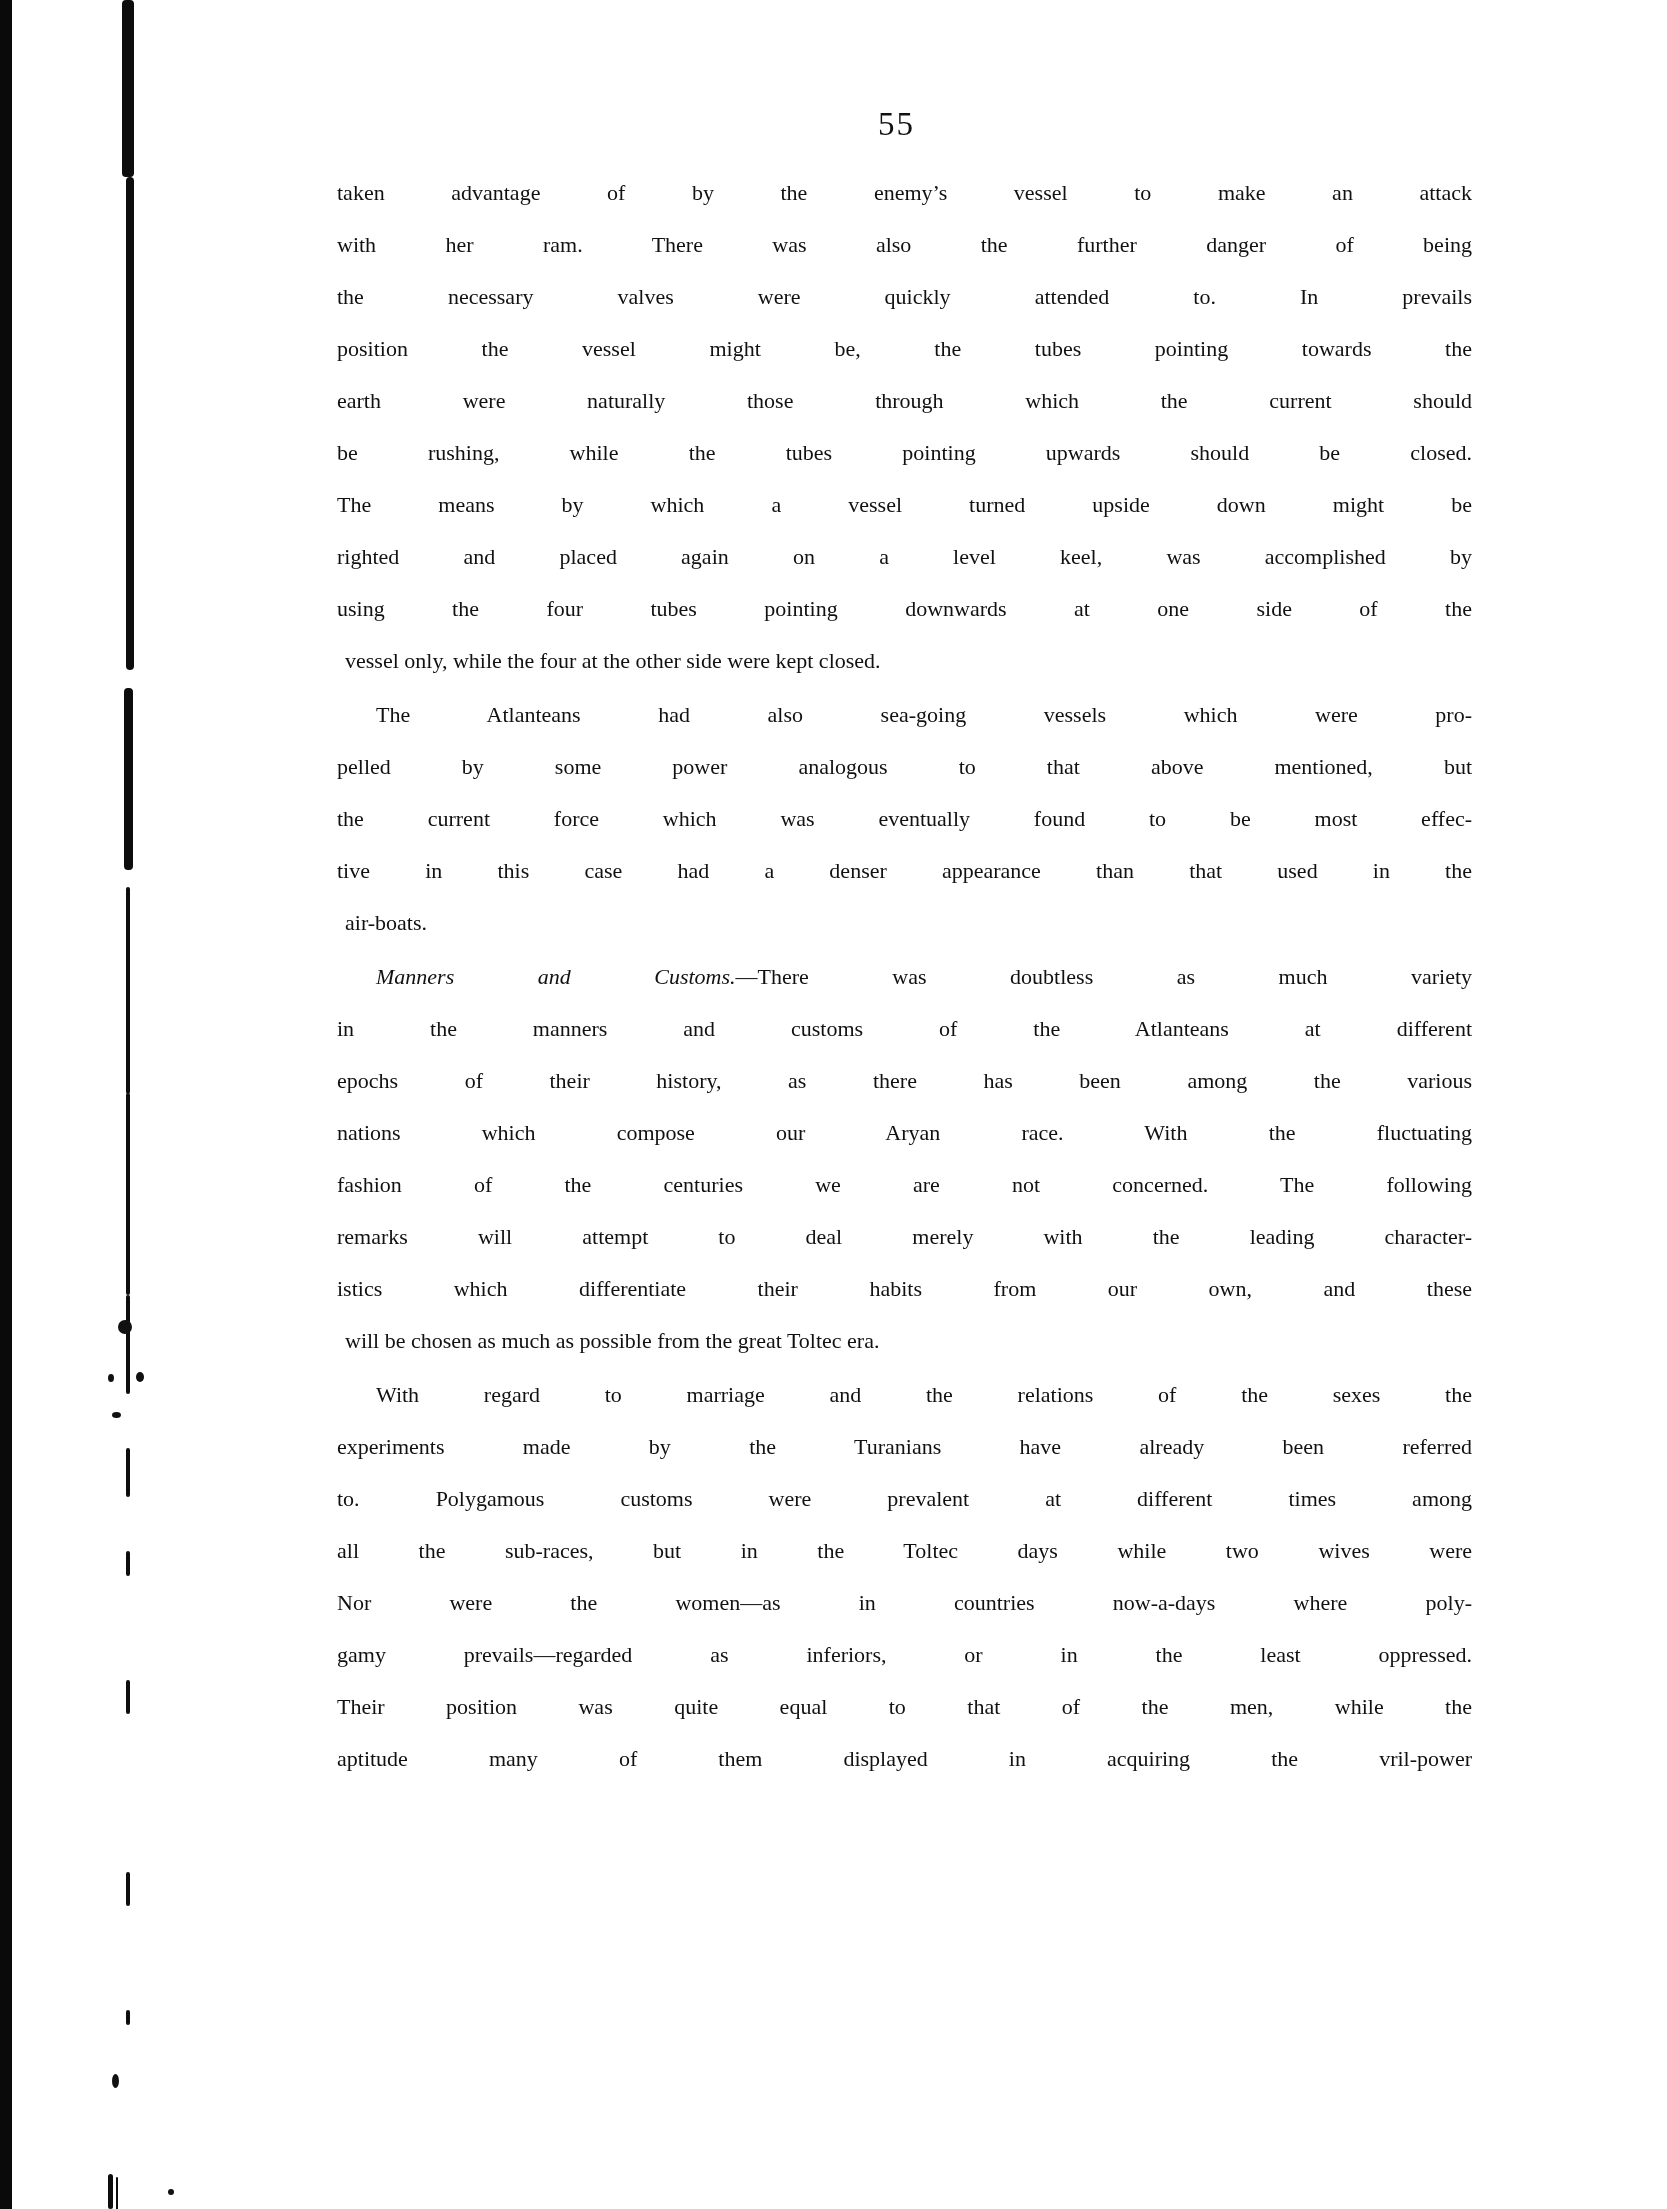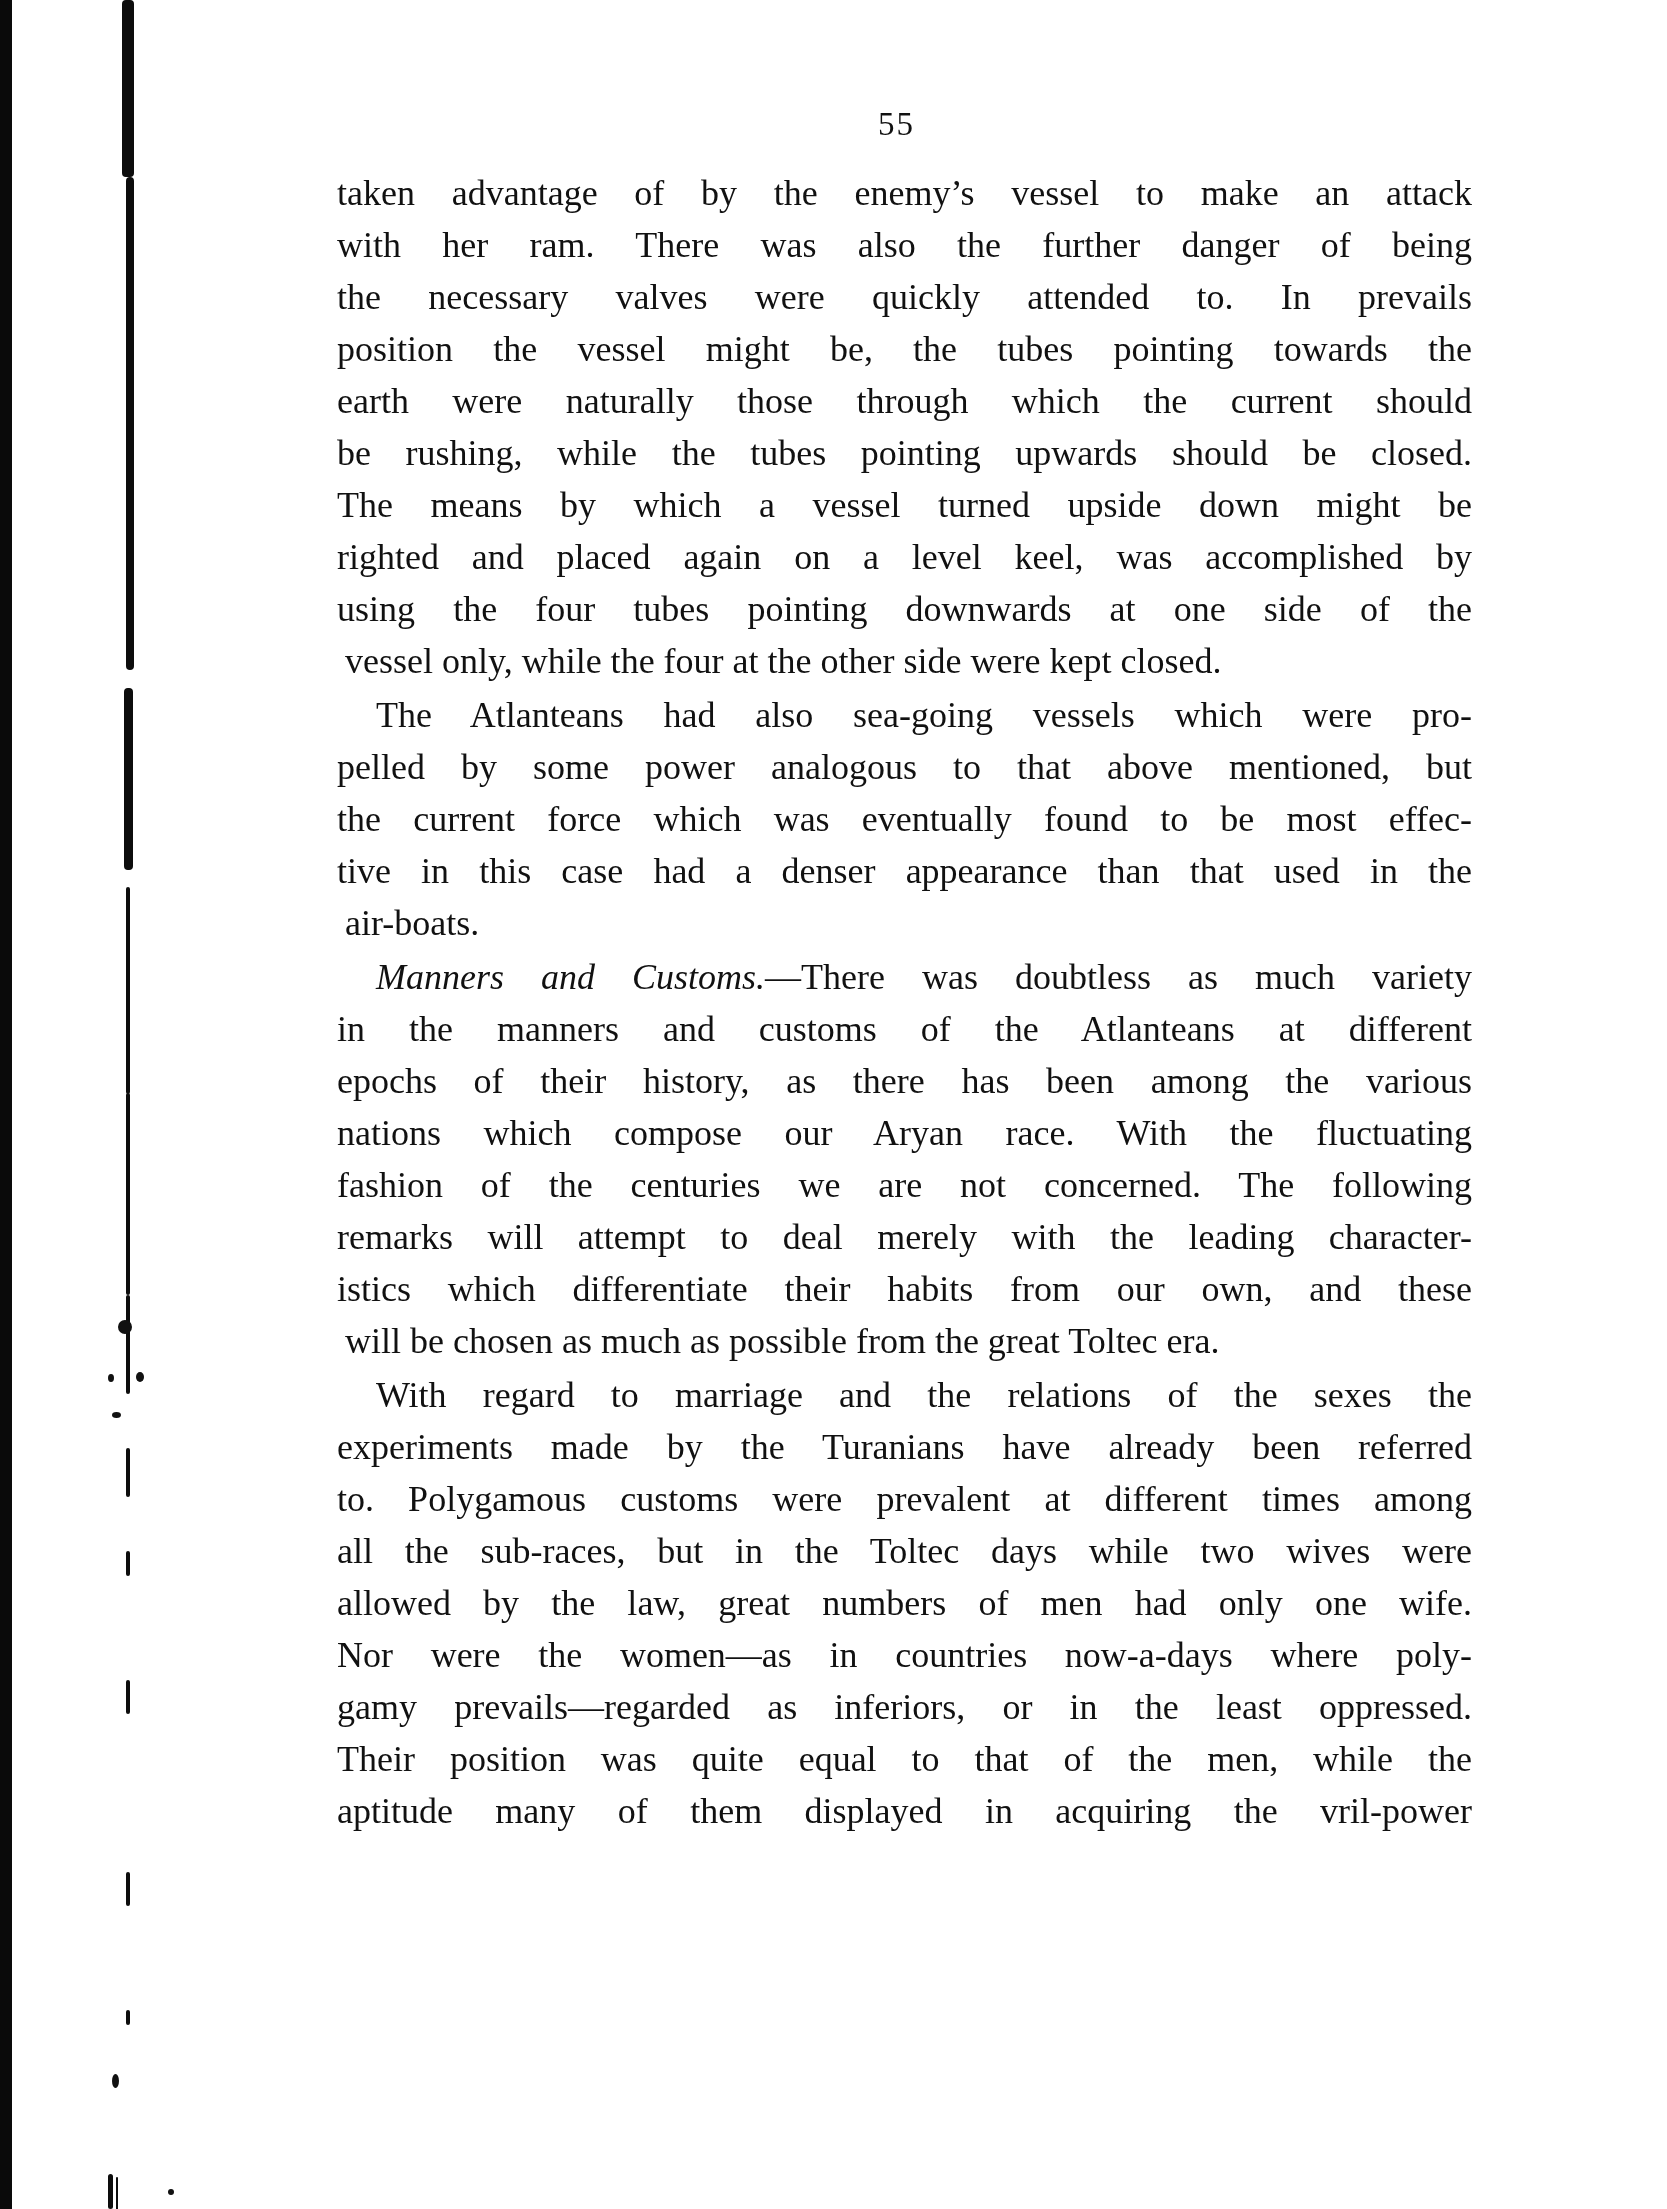--- a/index.html
+++ b/index.html
@@ -52,21 +52,21 @@
   .text-block {
     position: absolute;
     left: 337px;
     top: 167px;
     width: 1135px;
   }
   .line {
     display: block;
     height: 52px;
     line-height: 52px;
-    font-size: 36px;
+    font-size: 22px;
     white-space: nowrap;
     text-align: justify;
     text-align-last: justify;
   }
   .line.last {
     text-align-last: left;
     margin-left: 8px;
   }
   .line.indent {
     padding-left: 39px;
@@ -140,20 +140,19 @@
     <span class="line">istics which differentiate their habits from our own, and these</span>
     <span class="line last">will be chosen as much as possible from the great Toltec era.</span>
   </div>
   <div class="paragraph-gap"></div>
 
   <div>
     <span class="line indent">With regard to marriage and the relations of the sexes the</span>
     <span class="line">experiments made by the Turanians have already been referred</span>
     <span class="line">to.  Polygamous customs were prevalent at different times among</span>
     <span class="line">all the sub-races, but in the Toltec days while two wives were</span>
-    <span class="line">allowed by the law, great numbers of men had only one wife.</span>
     <span class="line">Nor were the women—as in countries now-a-days where poly-</span>
     <span class="line">gamy prevails—regarded as inferiors, or in the least oppressed.</span>
     <span class="line">Their position was quite equal to that of the men, while the</span>
     <span class="line">aptitude many of them displayed in acquiring the vril-power</span>
   </div>
 </div>
 
 
 </body></html>

